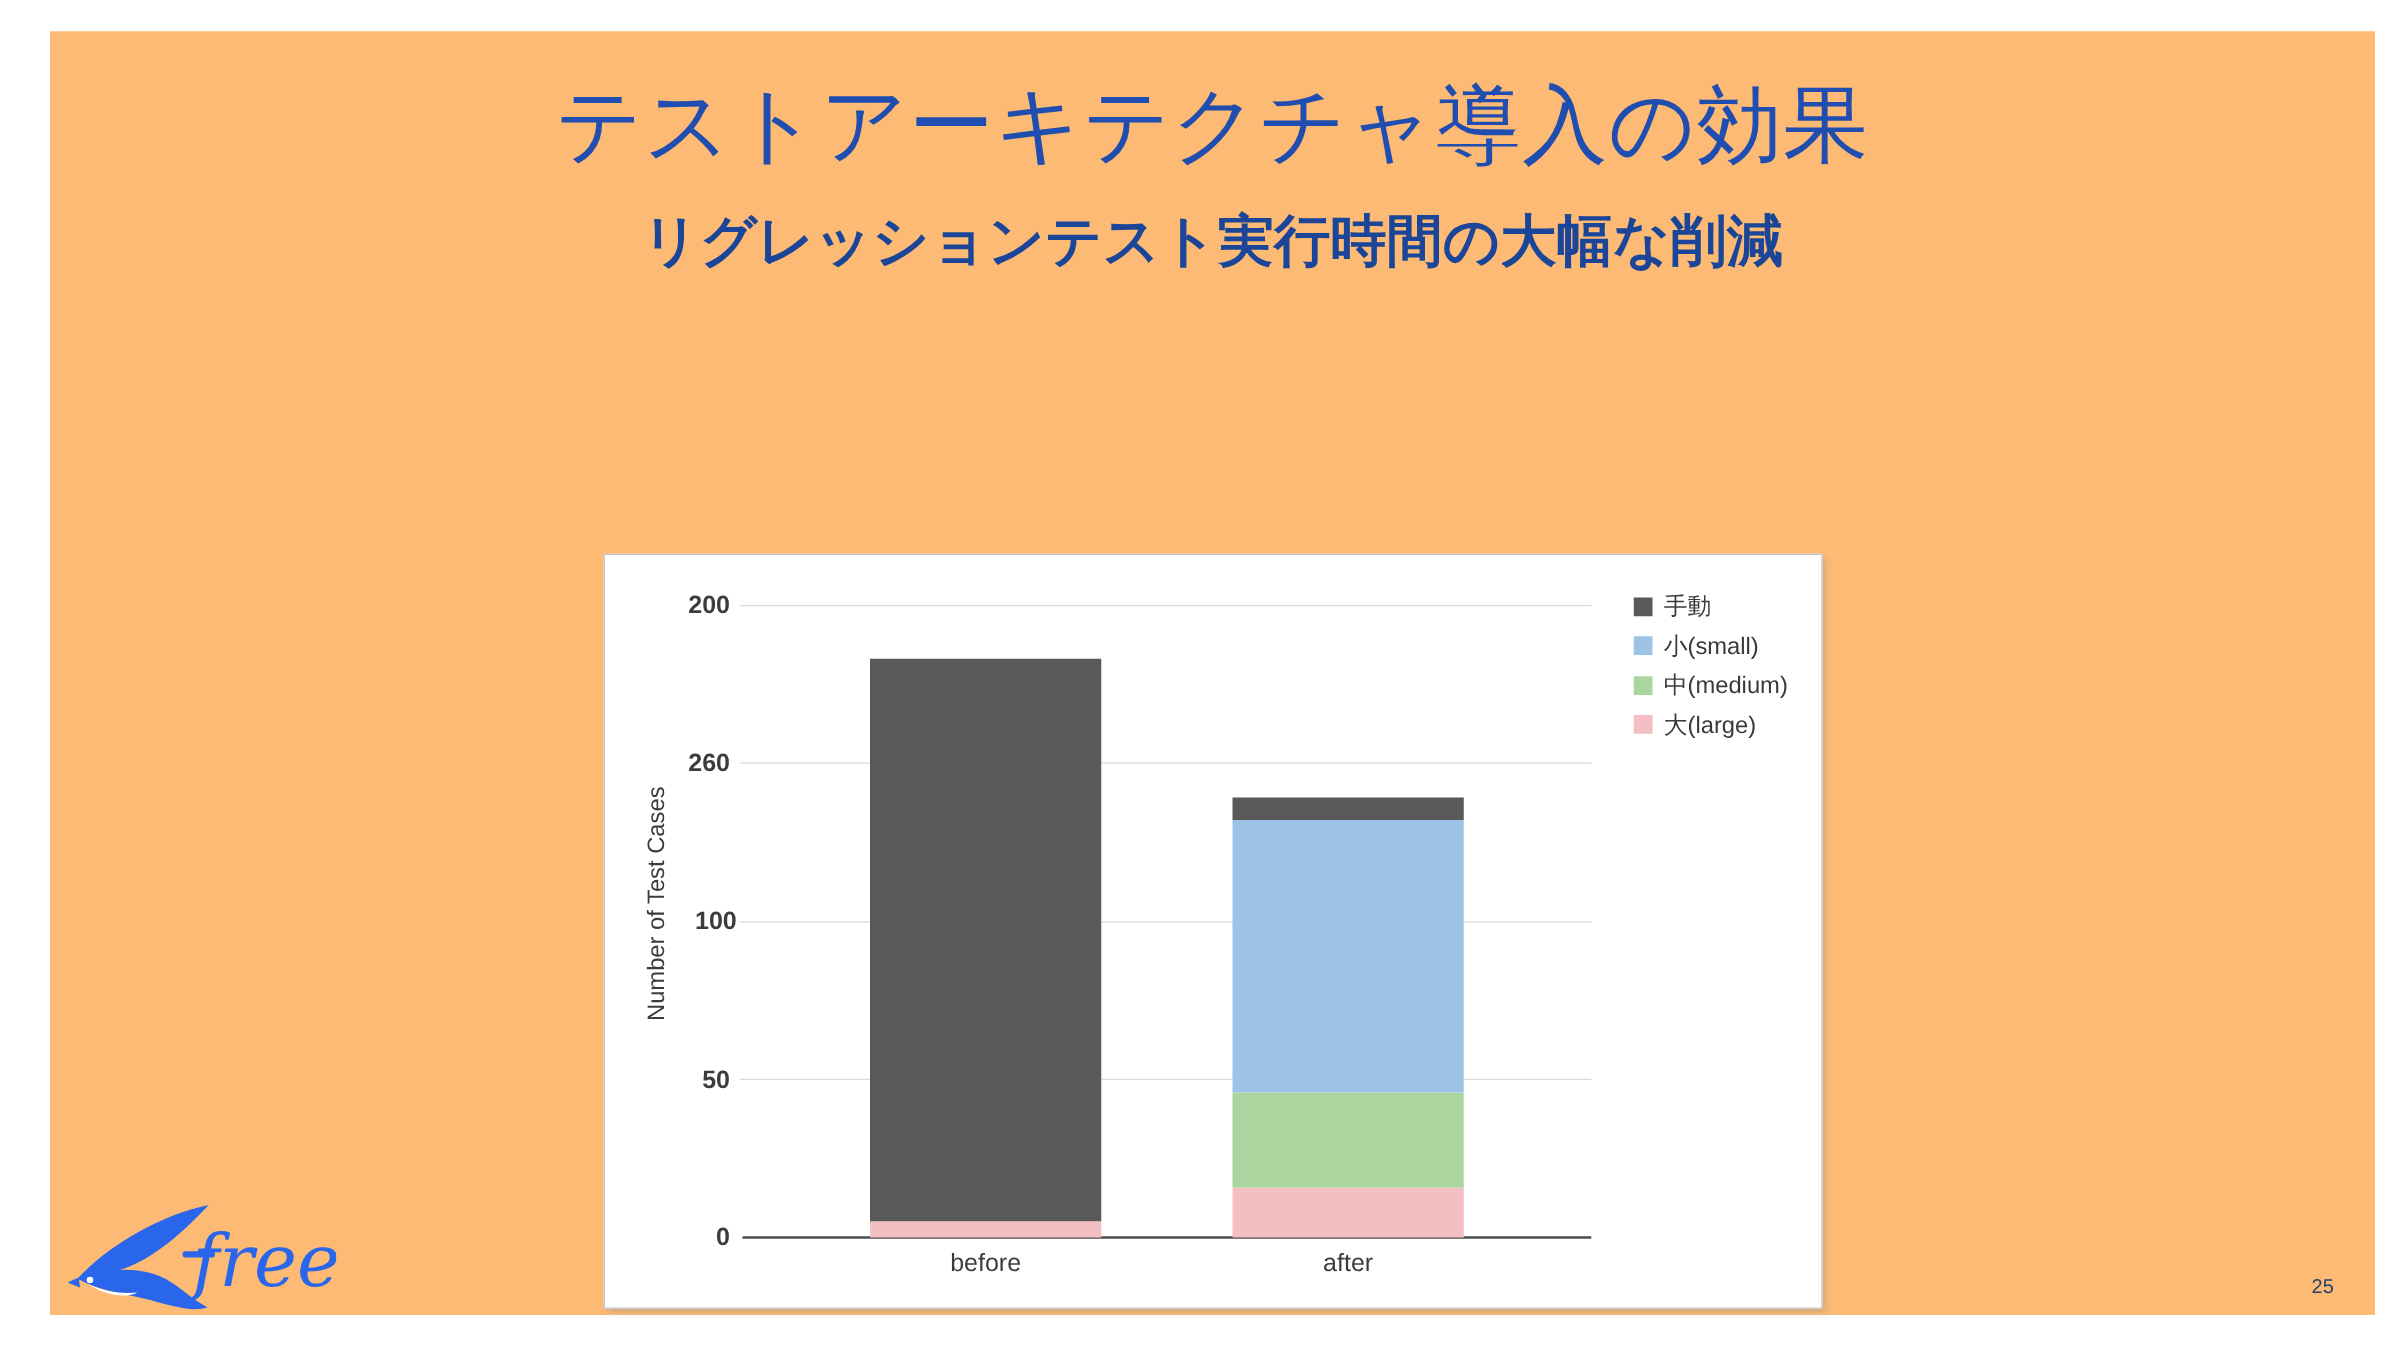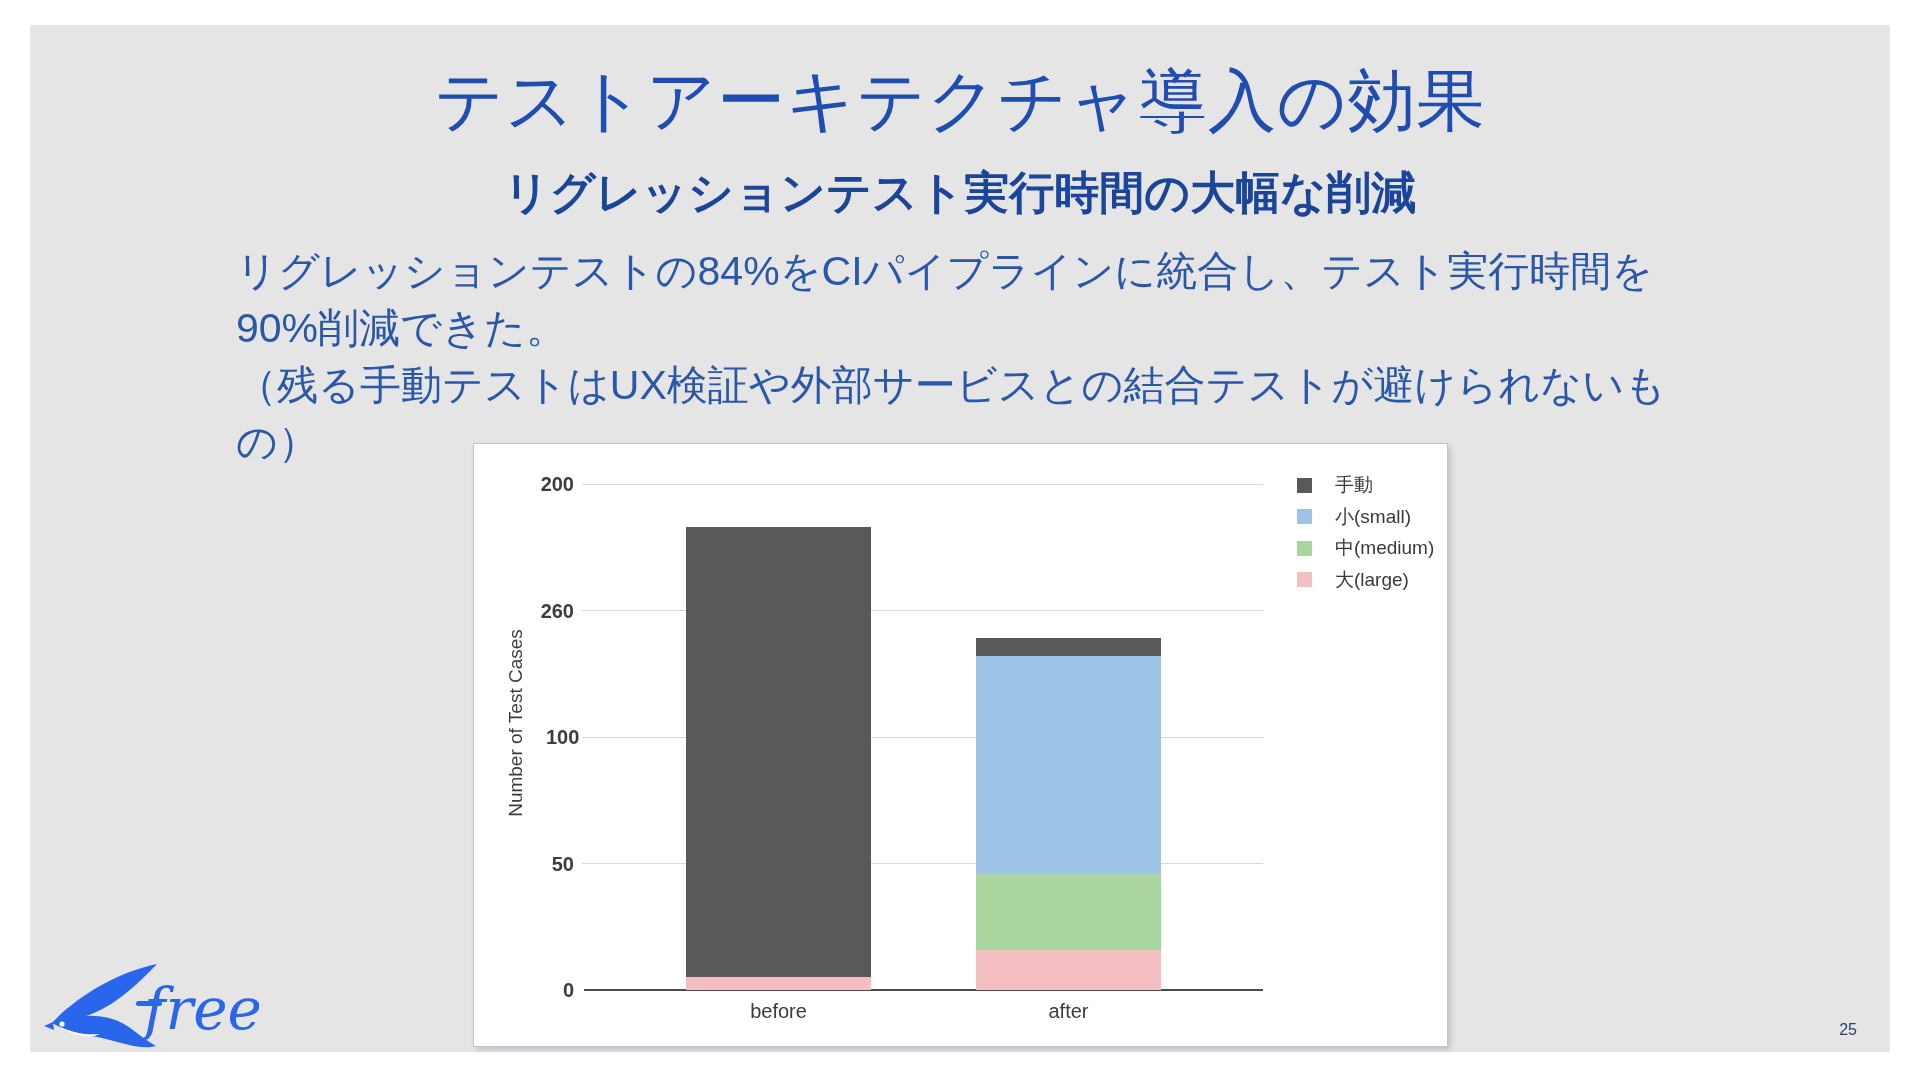--- a/index.html
+++ b/index.html
@@ -1,20 +1,20 @@
 <!DOCTYPE html>
 <html><head>
 <meta charset="utf-8">
 <style>
   * { margin:0; padding:0; box-sizing:border-box; }
   html,body { width:1920px; height:1080px; background:#ffffff; overflow:hidden;
               font-family:"Liberation Sans","DejaVu Sans",sans-serif; }
 
-  .slide { position:absolute; left:30px; top:25px; width:1860px; height:1027px;
-           background:#e5e5e5; }
+  .slide { position:absolute; left:40px; top:25px; width:1860px; height:1027px;
+           background:#fdba74; }
 
   .title { position:absolute; top:30px; left:0; width:100%; text-align:center;
            font-size:68px; line-height:1.35; color:#1F4DB0; font-weight:400;
            letter-spacing:1px; }
 
   .subtitle { position:absolute; top:138px; left:0; width:100%; text-align:center;
               font-size:45px; line-height:1.35; color:#1A4598; font-weight:700; }
 
   .body-text { position:absolute; top:218px; left:206px; width:1500px;
                font-size:41px; line-height:57px; color:#2B57A9; font-weight:400; }
@@ -28,43 +28,38 @@
   .ytick  { position:absolute; left:40px; width:60px; text-align:right;
             font-size:20px; color:#3c3c3c;font-weight:bold; }
   .xlabel { position:absolute; top:556px; text-align:center; font-size:20px; color:#3c3c3c; }
   .bar-seg { position:absolute; }
 
   .y-axis-title { position:absolute; left:-108px; top:268px; width:300px; height:22px;
                   text-align:center; font-size:19px; color:#3c3c3c;
                   transform:rotate(-90deg); }
 
   .legend { position:absolute; left:823px; top:0; width:150px; height:180px; }
-  .legend-item { position:absolute; left:0; display:flex; align-items:center; gap:23px;
+  .legend-item { position:absolute; left:0; display:flex; align-items:center; gap:9px;
                  height:22px; }
   .legend-swatch { width:15px; height:15px; flex:0 0 15px; }
   .legend-label { font-size:19px; color:#3a3a3a; white-space:nowrap; }
 
   .logo { position:absolute; left:14px; top:938px; width:215px; height:88px; }
 
   .page-number { position:absolute; right:33px; top:996px; font-size:16px; color:#2B406E; }
 </style>
 </head>
 <body>
 
 <div class="slide">
 
   <div class="title">テストアーキテクチャ導入の効果</div>
 
   <div class="subtitle">リグレッションテスト実行時間の大幅な削減</div>
 
-  <div class="body-text">
-    <div>リグレッションテストの84%をCIパイプラインに統合し、テスト実行時間を</div>
-    <div>90%削減できた。</div>
-    <div>（残る手動テストはUX検証や外部サービスとの結合テストが避けられないもの）</div>
-  </div>
 
   <div class="chart-panel">
     <div class="y-axis-title">Number of Test Cases</div>
     <div class="legend">
         <div class="legend-item" style="top: 30px;">
           <span class="legend-swatch" style="background: rgb(89, 89, 89);"></span>
           <span class="legend-label">手動</span>
         </div>
         <div class="legend-item" style="top: 61.5px;">
           <span class="legend-swatch" style="background: rgb(157, 195, 230);"></span>

